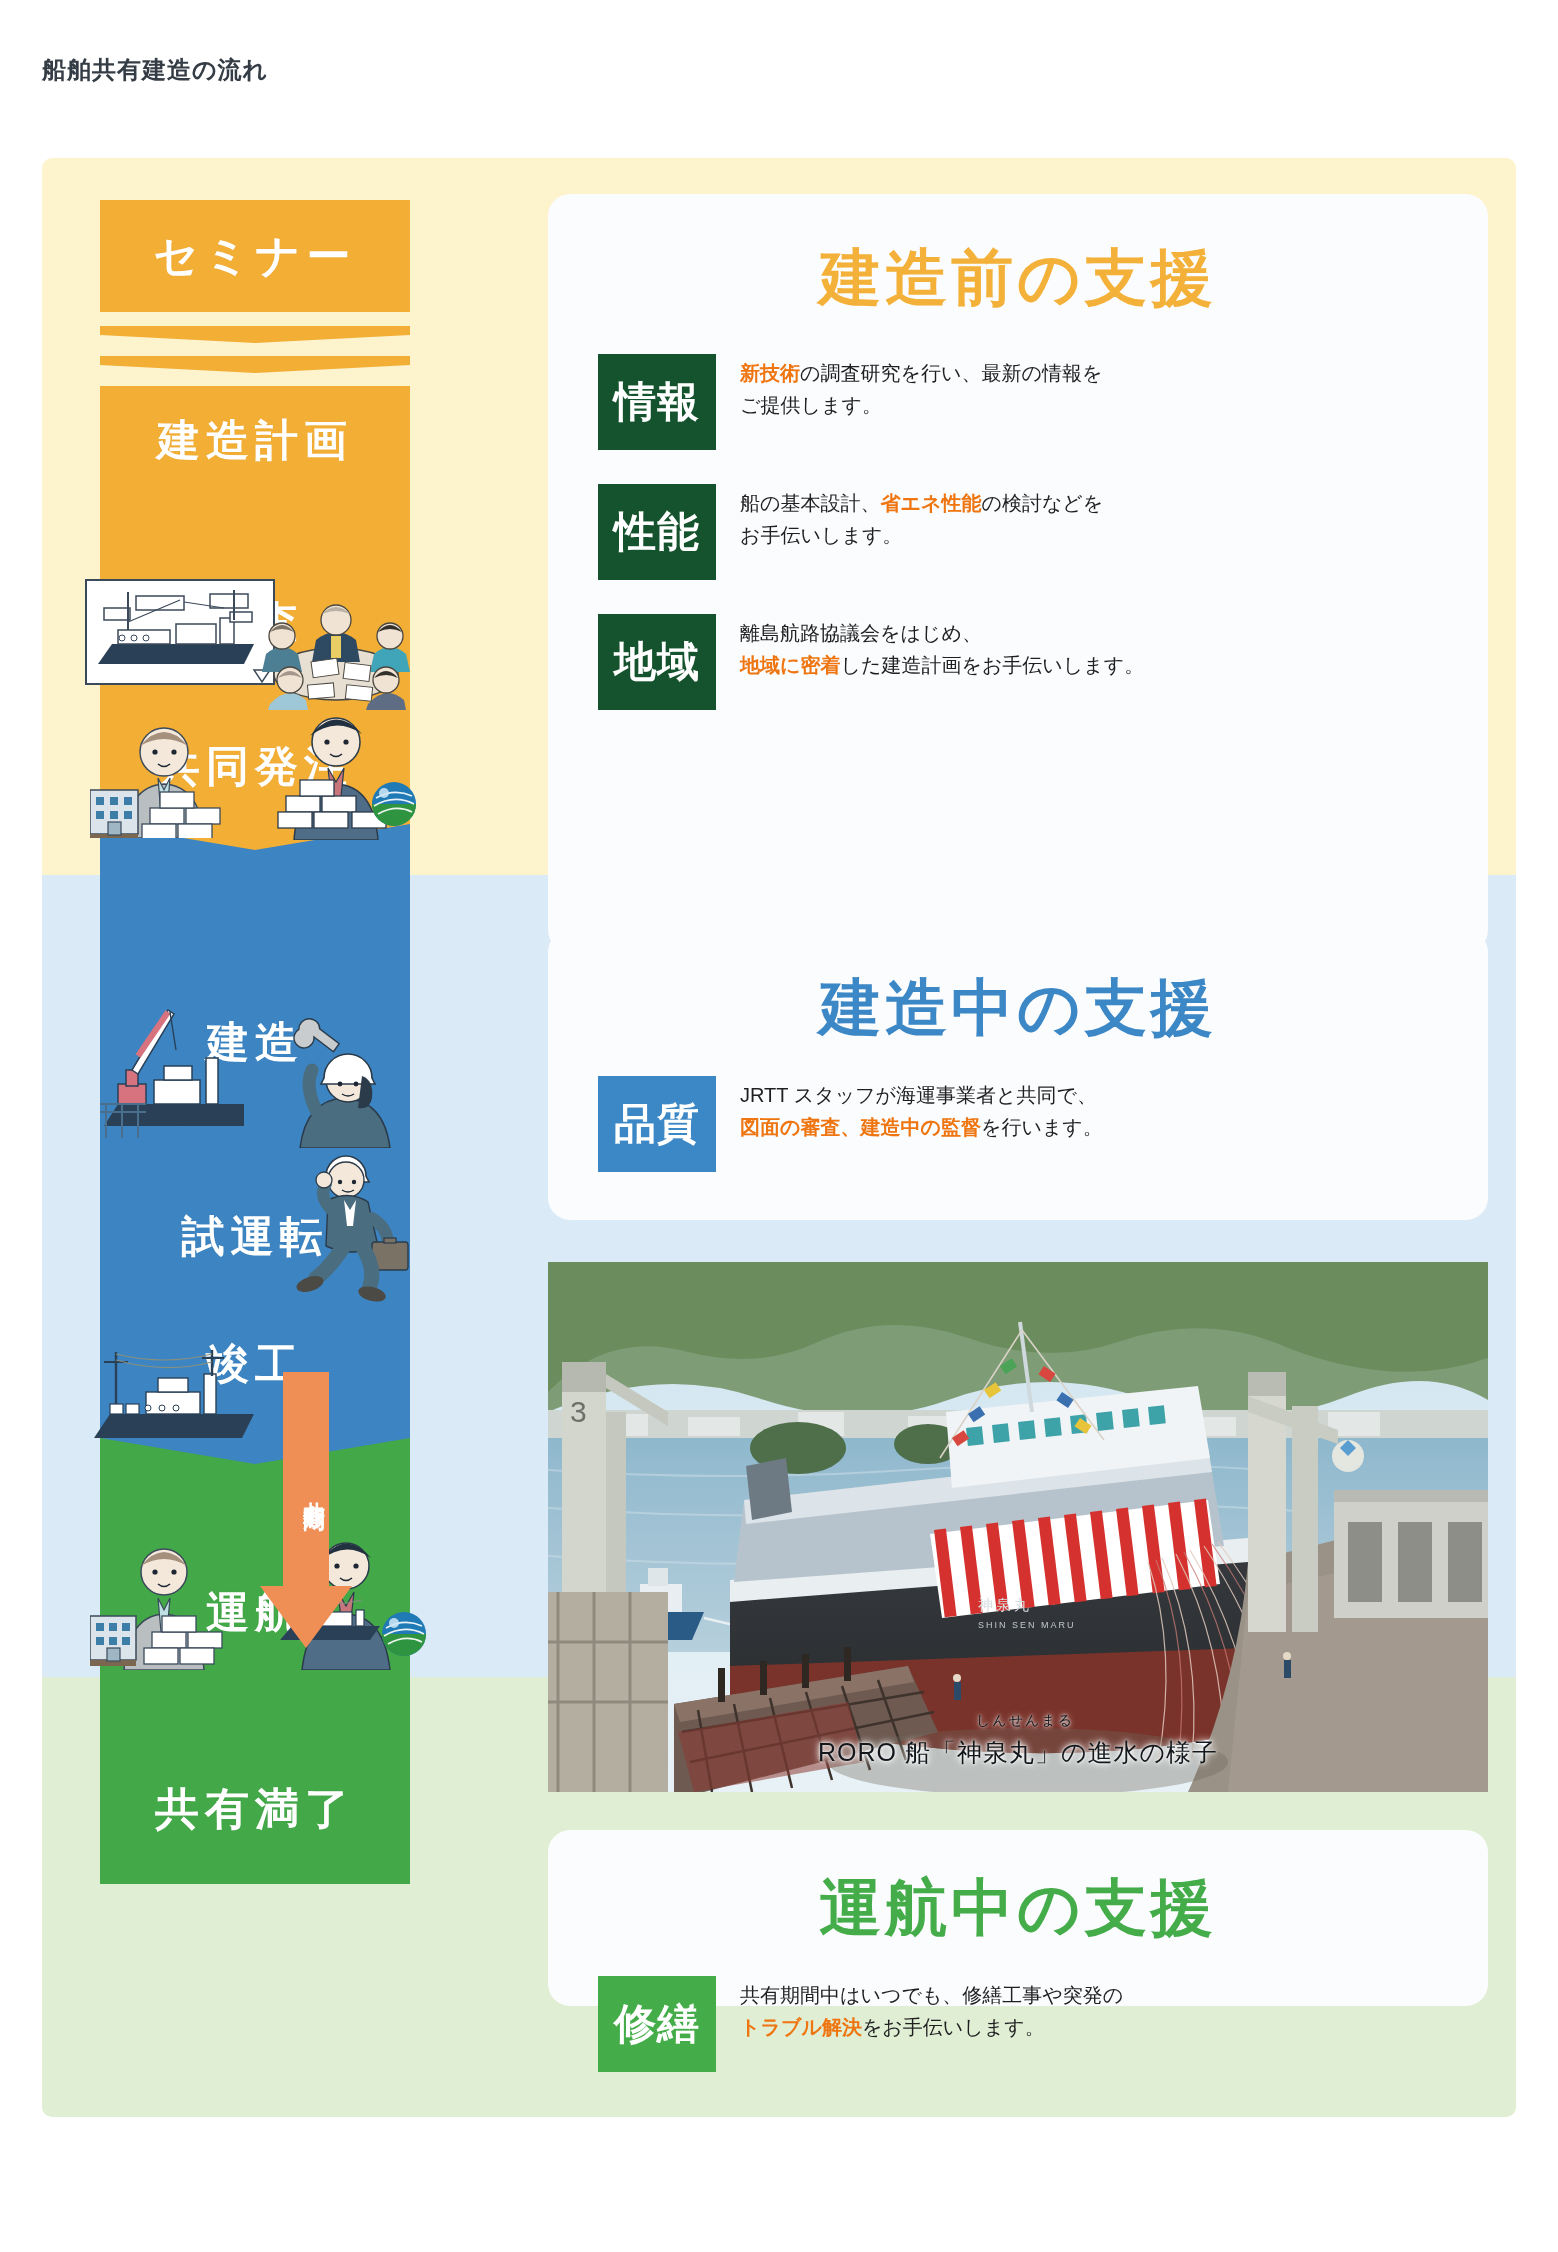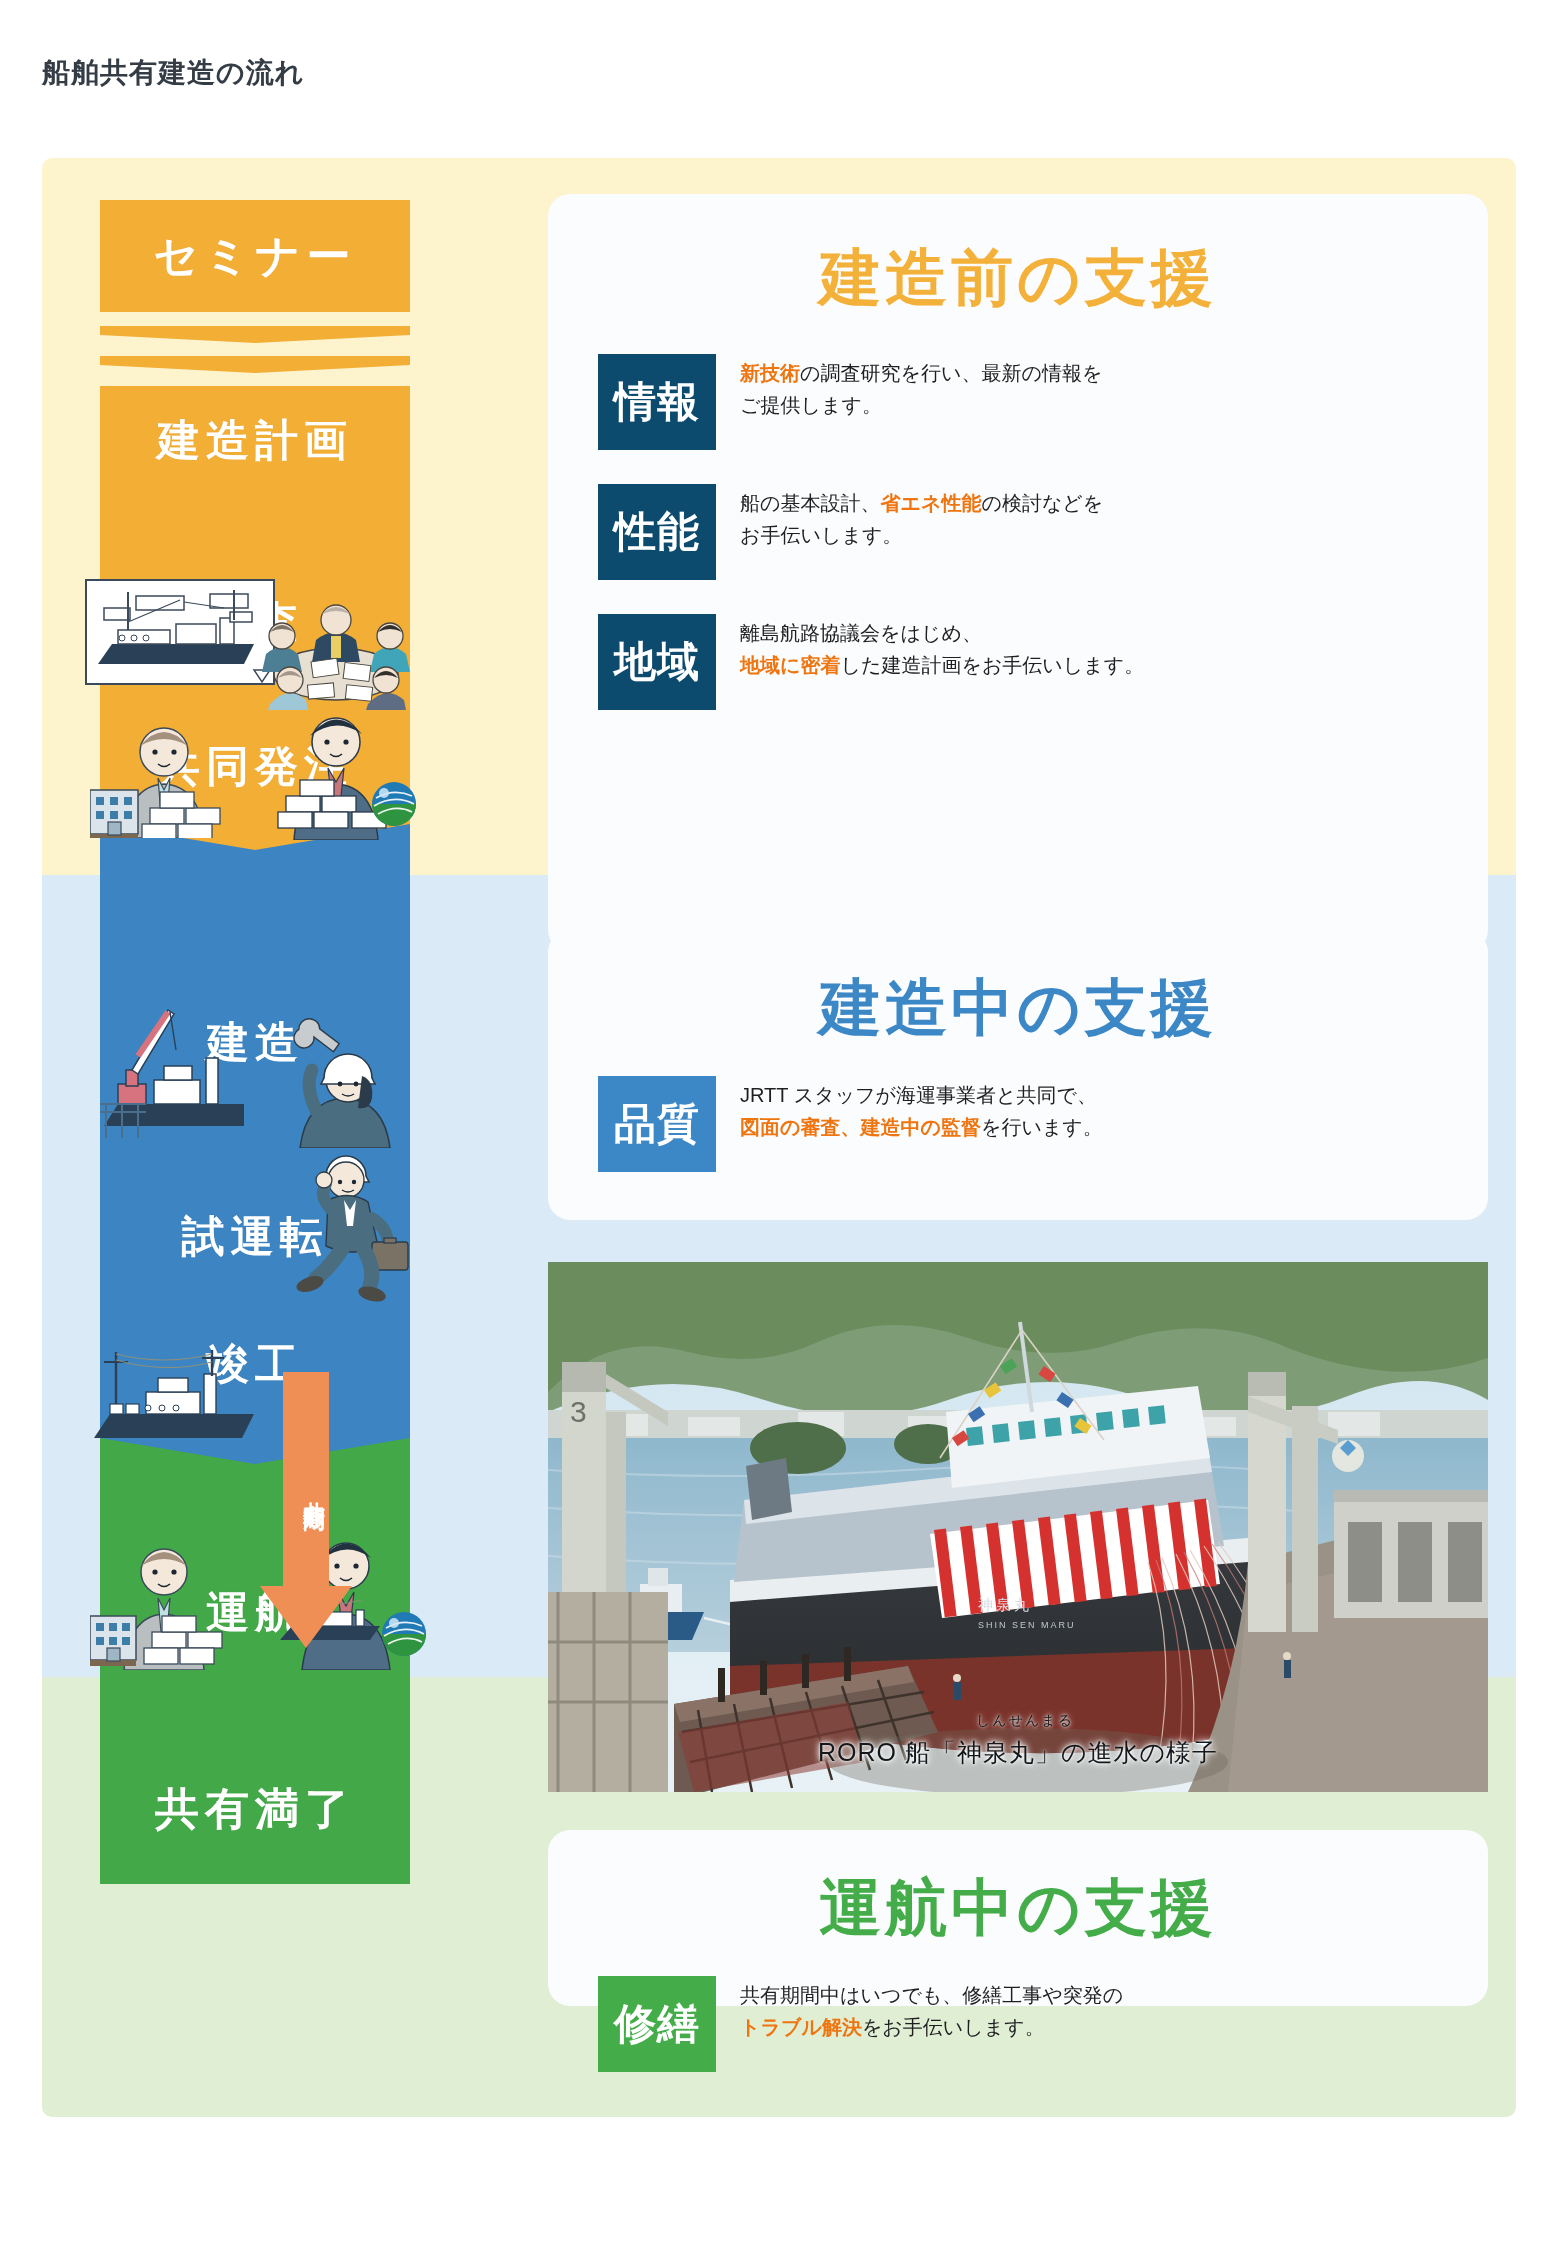--- a/index.html
+++ b/index.html
@@ -13,21 +13,21 @@
   #page {
     position: relative;
     width: 1558px; height: 2252px;
     background: #ffffff;
   }
 
   
   #page-title {
     position: absolute;
     left: 42px; top: 54px;
-    font-size: 28px;
+    font-size: 24px;
     font-weight: bold;
     color: #343c45;
     letter-spacing: 1px;
     white-space: nowrap;
   }
 
   
   .band {
     position: absolute;
     left: 42px;
@@ -139,21 +139,21 @@
 
   .tag {
     flex: 0 0 auto;
     width: 118px; height: 96px;
     display: flex; align-items: center; justify-content: center;
     color: #ffffff;
     font-weight: bold;
     font-size: 42px;
     letter-spacing: 1px;
   }
-  .tag-orange { background: #0c4a6e; }
+  .tag-orange { background: #14532d; }
   .tag-blue   { background: #3c87c5; }
   .tag-green  { background: #44ad4a; }
 
   .stext {
     margin-left: 24px;
     font-size: 20px;
     line-height: 1.62;
     color: #1f1f22;
     padding-top: 3px;
   }

